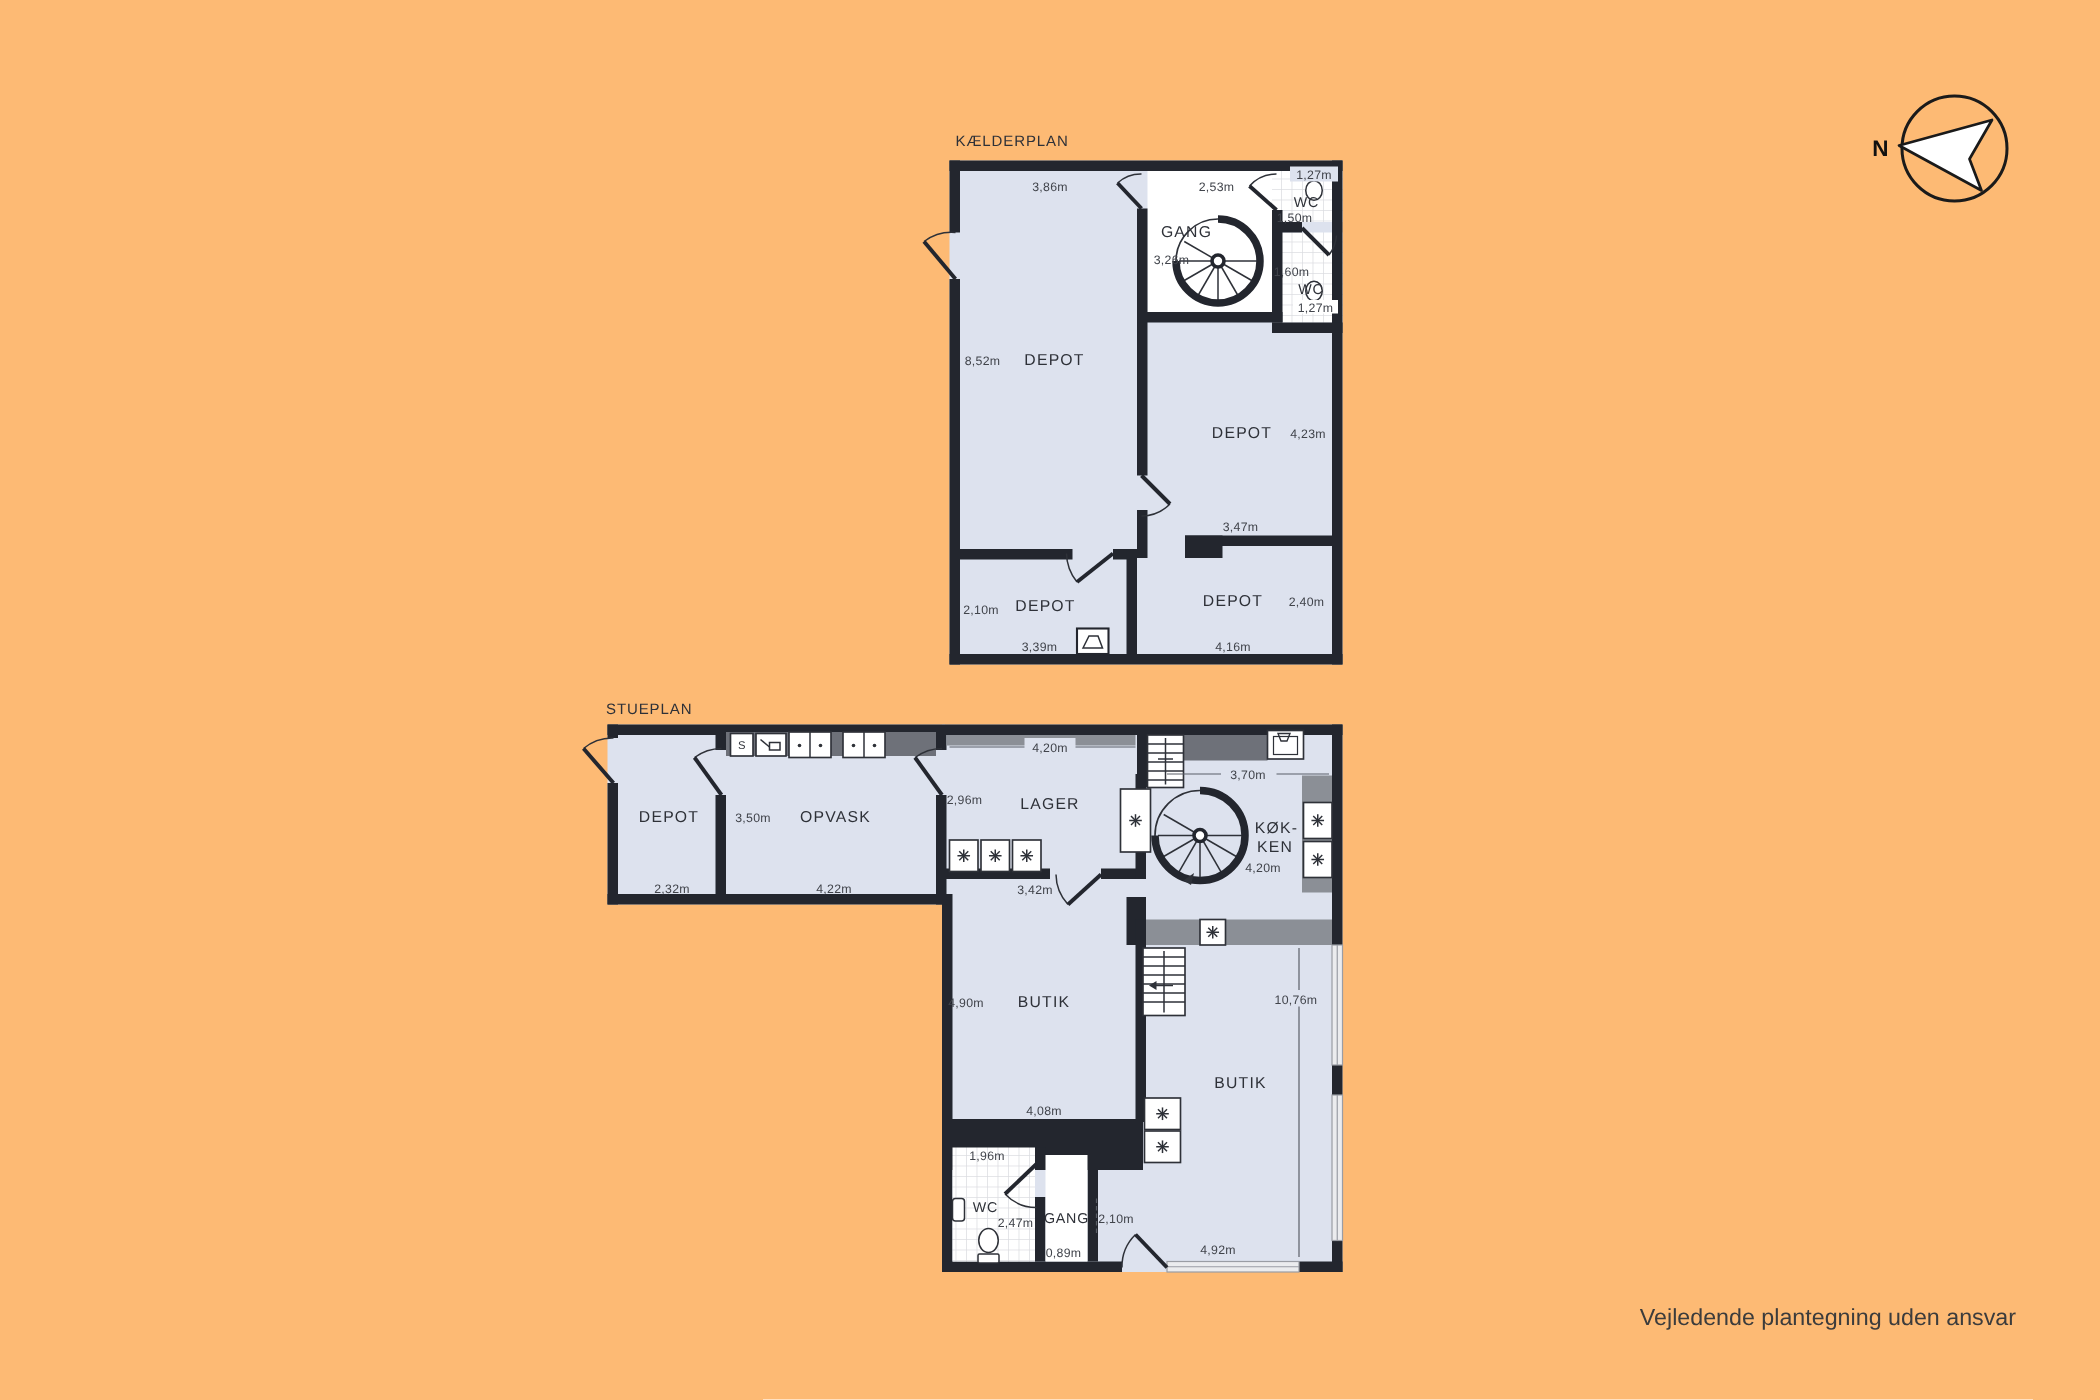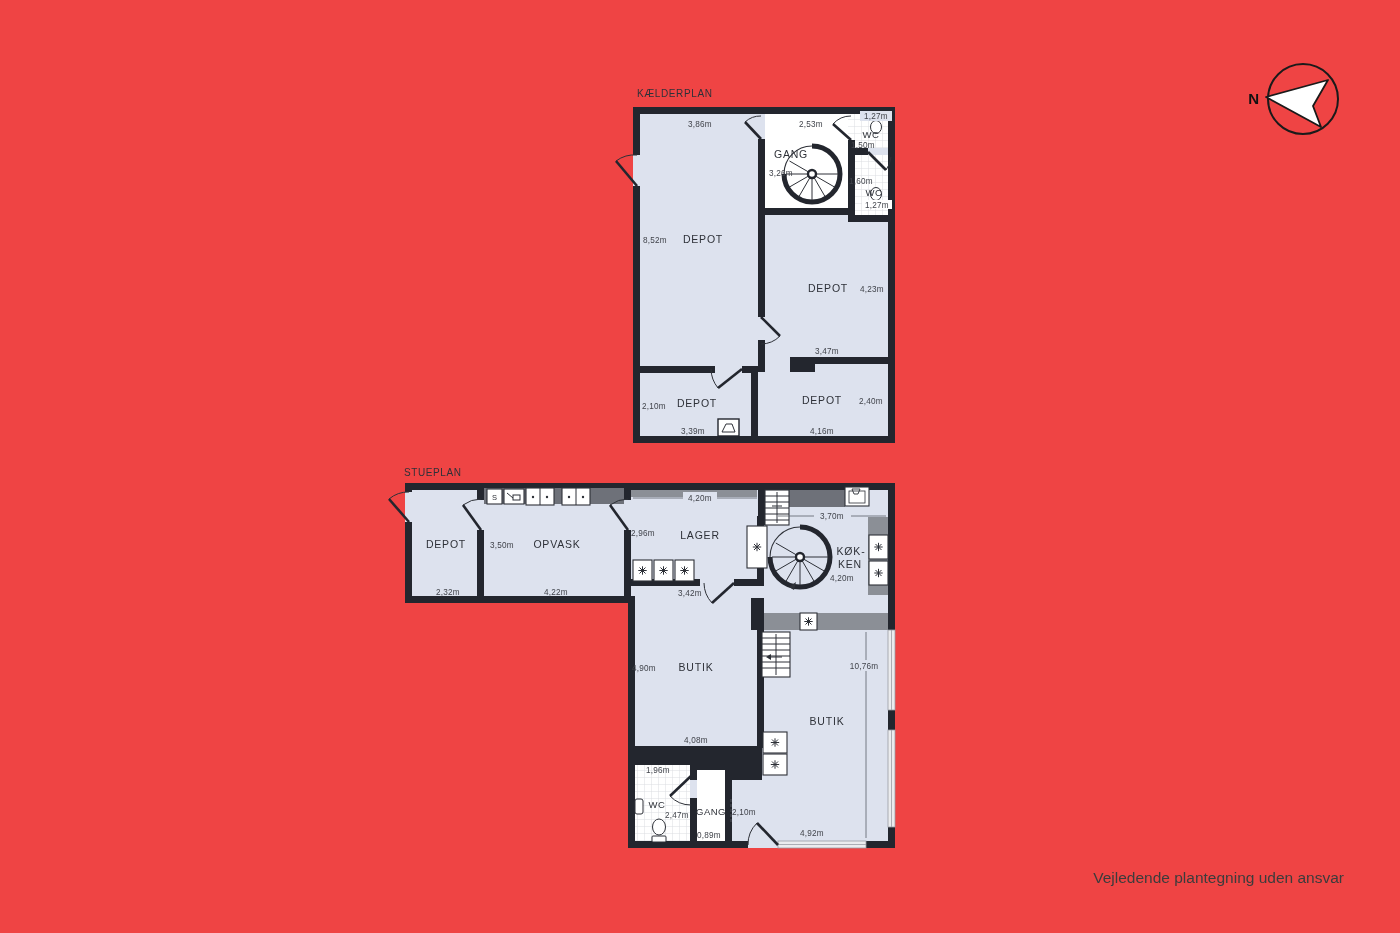--- a/index.html
+++ b/index.html
@@ -1,16 +1,16 @@
 <!DOCTYPE html>
 <html><head>
 <meta charset="utf-8">
 <style>
   html,body{margin:0;padding:0;background:#fff;}
-  #stage{position:relative;width:1400px;height:933px;background:#ef4444;overflow:hidden;}
+  #stage{position:relative;width:1400px;height:933px;background:#fdba74;overflow:hidden;}
   svg{position:absolute;left:0;top:0;}
   svg text{font-family:"Liberation Sans",sans-serif;fill:#2e3138;}
   .plan-title{font-size:10px;letter-spacing:.6px;font-weight:500;}
   .room{font-size:10.5px;letter-spacing:.8px;}
   .room-sm{font-size:9.5px;letter-spacing:.5px;}
   .dim{font-size:8.2px;fill:#41444b;letter-spacing:.2px;}
   .disclaimer{font-size:15.5px;fill:#3c3c3c;}
   .north{font-size:15px;font-weight:700;fill:#111;}
   .wall{fill:#23262e;}
   .floor{fill:#dde2ee;}

